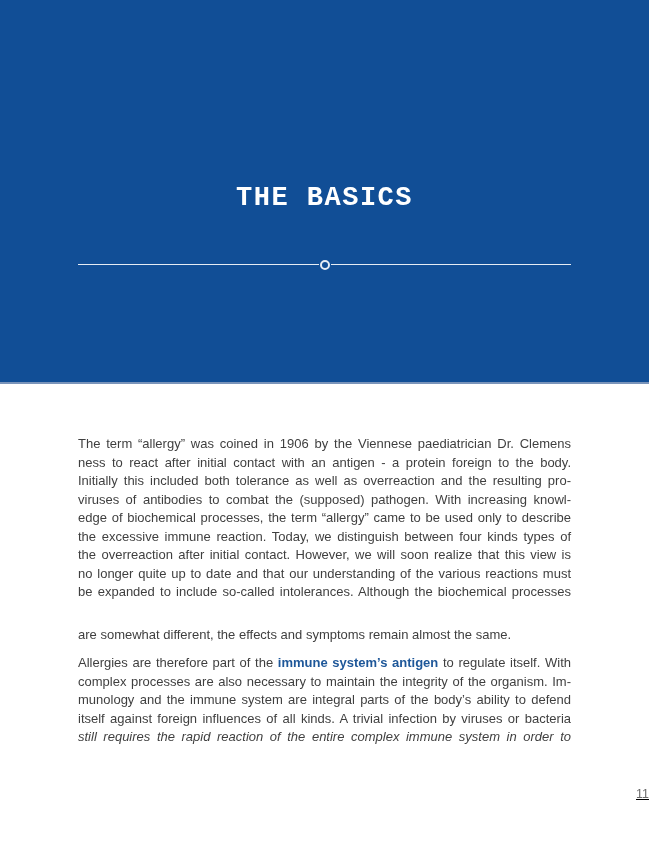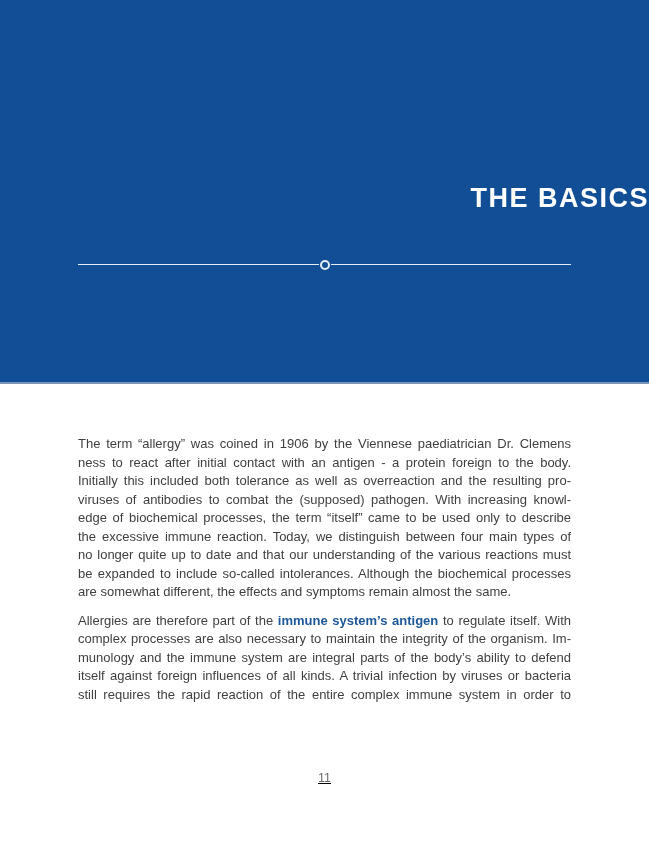--- a/index.html
+++ b/index.html
@@ -27,26 +27,27 @@
     width:649px;
     height:384px;
     background:var(--header-blue);
     border-bottom:2px solid var(--header-bottom-edge);
   }
   .chapter-title{
     position:absolute;
     top:183px;
     left:0;
     width:100%;
-    text-align:right;
+    text-align:center;
     color:var(--title-white);
     font-size:27px;
     font-weight:700;
     letter-spacing:1.5px;
     line-height:30px;
+    font-family:Liberation Mono, monospace;
   }
   .divider{
     position:absolute;
     top:257px;
     left:78px;
     width:493px;
     height:15px;
     display:flex;
     align-items:center;
   }
@@ -85,24 +86,24 @@
   .tline.last{
     text-align-last:left;
   }
   .inline-link{
     color:var(--link-blue);
     font-weight:700;
     cursor:pointer;
   }
   .page-footer{
     position:absolute;
-    top:768px;
+    top:784px;
     left:0;
     width:100%;
-    text-align:center;
+    text-align:right;
     text-decoration:underline;
   }
   .page-number{
     color:var(--page-number-gray);
     font-size:12.5px;
   }
 </style>
 </head>
 <body>
 
@@ -117,35 +118,36 @@
     </div>
   </header>
 
   <main class="page-body">
 
     <div class="paragraph">
       <div class="tline" style="white-space: normal;">The term “allergy” was coined in 1906 by the Viennese paediatrician Dr. Clemens</div>
       <div class="tline" style="white-space: normal;">ness to react after initial contact with an antigen - a protein foreign to the body.</div>
       <div class="tline" style="white-space: normal;">Initially this included both tolerance as well as overreaction and the resulting pro-</div>
       <div class="tline" style="white-space: normal;">viruses of antibodies to combat the (supposed) pathogen. With increasing knowl-</div>
-      <div class="tline" style="white-space: normal;">edge of biochemical processes, the term “itself” came to be used only to describe</div>
-      <div class="tline" style="white-space: normal;">the excessive immune reaction. Today, we distinguish between four main types of</div>
+      <div class="tline" style="white-space: normal;">edge of biochemical processes, the term “allergy” came to be used only to describe</div>
+      <div class="tline" style="white-space: normal;">the excessive immune reaction. Today, we distinguish between four kinds types of</div>
+      <div class="tline" style="white-space: normal;">the overreaction after initial contact. However, we will soon realize that this view is</div>
       <div class="tline" style="white-space: normal;">no longer quite up to date and that our understanding of the various reactions must</div>
       <div class="tline" style="white-space: normal;">be expanded to include so-called intolerances. Although the biochemical processes</div>
-      <div class="tline last" style="white-space: normal;">are somewhat different, the effects and symptoms remain almost the same.</div>
+      <div class="tline last" style="white-space: normal; margin-top: 24px;">are somewhat different, the effects and symptoms remain almost the same.</div>
     </div>
 
     <div class="paragraph">
       <div class="tline" style="white-space: normal;">
         <span>Allergies are therefore part of the </span><span class="inline-link">immune system’s antigen</span><span> to regulate itself. With</span>
       </div>
       <div class="tline" style="white-space: normal;">complex processes are also necessary to maintain the integrity of the organism. Im-</div>
       <div class="tline" style="white-space: normal;">munology and the immune system are integral parts of the body’s ability to defend</div>
       <div class="tline" style="white-space: normal;">itself against foreign influences of all kinds. A trivial infection by viruses or bacteria</div>
-      <div class="tline" style="white-space: normal;">still requires the rapid reaction of the entire complex immune system in order to</div>
+      <div class="tline" style="white-space: normal; font-style: italic;">still requires the rapid reaction of the entire complex immune system in order to</div>
     </div>
 
   </main>
 
   <footer class="page-footer">
     <span class="page-number">11</span>
   </footer>
 
 </div>
 

